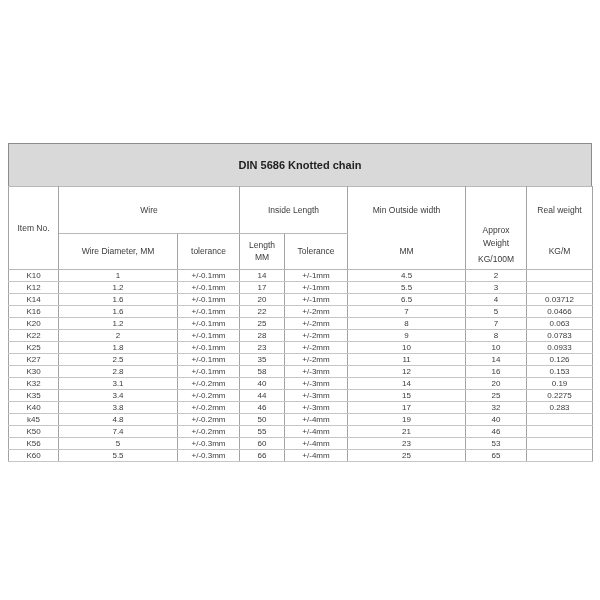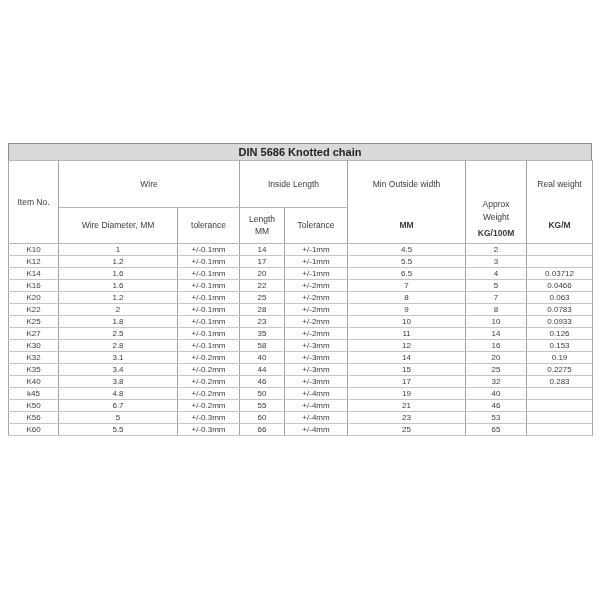--- a/index.html
+++ b/index.html
@@ -5,21 +5,21 @@
   html,body{margin:0;padding:0;}
   body{
     width:600px;height:600px;background:#ffffff;
     font-family:"Liberation Sans", sans-serif;
     color:#3b3b3b;position:relative;overflow:hidden;
   }
   .table-wrap{
     position:absolute;left:8px;top:143px;width:584px;
   }
   .title-bar{
-    box-sizing:border-box;width:100%;height:18px;
+    box-sizing:border-box;width:100%;height:44px;
     background:#d9d9d9;border:1px solid #8c8c8c;
     display:flex;align-items:center;justify-content:center;
     font-size:11px;font-weight:bold;color:#1f1f1f;
   }
   table{
     width:100%;border-collapse:collapse;table-layout:fixed;
     margin-top:-1px;
   }
   table{border:1px solid #8c8c8c;}
   th,td{
@@ -34,21 +34,21 @@
   thead th{
     font-size:8.5px;
     border-bottom:1px solid #b8b8b8;border-top:1px solid #b8b8b8;
     background:#ffffff;
   }
   .hrow1 th{height:46px;}
   .hrow2 th{height:36px;}
   th.stacked{padding:0;}
   .stacked-inner{display:flex;flex-direction:column;height:82px;}
   .stacked-top{height:46px;display:flex;align-items:center;justify-content:center;}
-  .stacked-bottom{height:36px;display:flex;align-items:center;justify-content:center;font-weight:bold;}
+  .stacked-bottom{height:36px;display:flex;align-items:center;justify-content:center;}
   tbody td{
     height:11px;font-size:8px;line-height:11px;
     border-top:1px solid #c6c6c6;border-bottom:1px solid #c6c6c6;
     white-space:nowrap;
   }
 </style>
 </head>
 <body>
 
 <div class="table-wrap">
@@ -222,21 +222,21 @@
     <td>4.8</td>
     <td>+/-0.2mm</td>
     <td>50</td>
     <td>+/-4mm</td>
     <td>19</td>
     <td>40</td>
     <td></td>
   </tr>
         <tr>
     <td>K50</td>
-    <td>6.7</td>
+    <td>7.4</td>
     <td>+/-0.2mm</td>
     <td>55</td>
     <td>+/-4mm</td>
     <td>21</td>
     <td>46</td>
     <td></td>
   </tr>
         <tr>
     <td>K56</td>
     <td>5</td>

